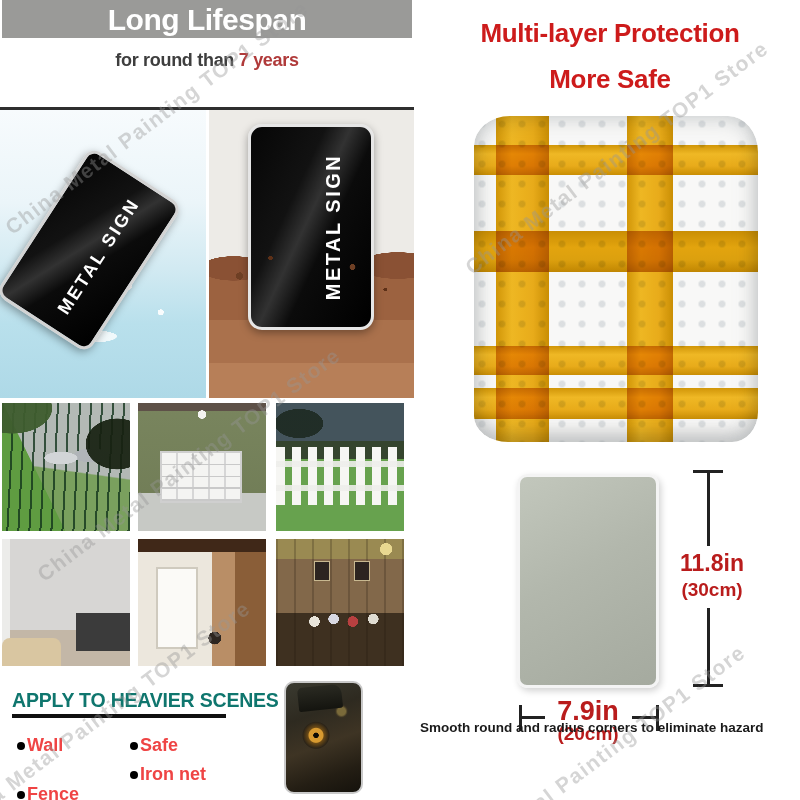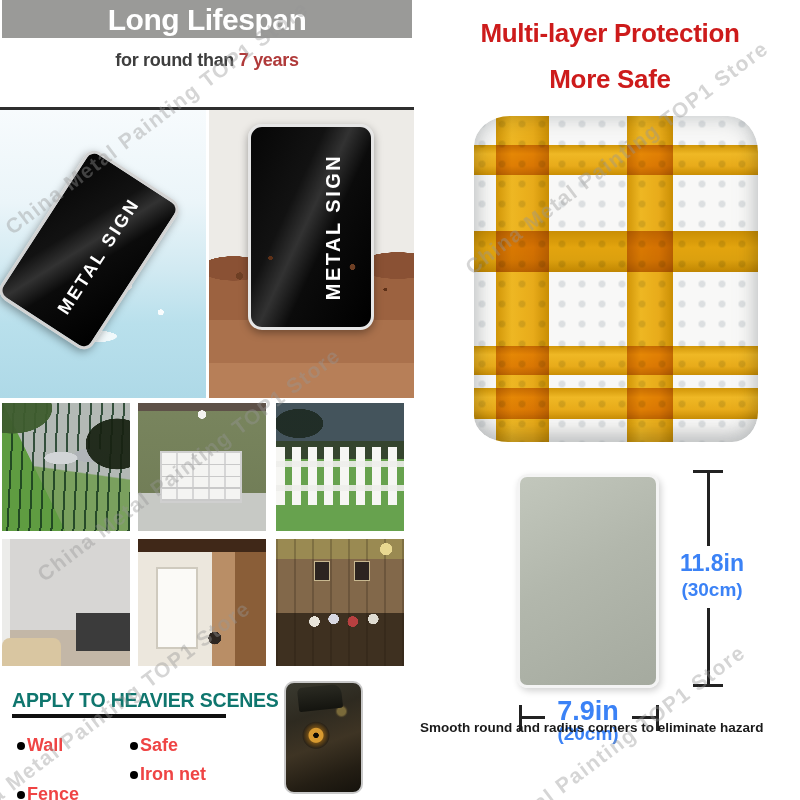--- a/index.html
+++ b/index.html
@@ -137,21 +137,21 @@
   .tape-v{top:0;height:100%;background:linear-gradient(90deg,#d79a07,#f5bc24 30%,var(--tape-yellow,#efb01a) 70%,#cf9204);}
   .tv1{left:22px;width:53px;} .tv2{left:153px;width:46px;}
   .tape-h{left:0;width:100%;background:linear-gradient(180deg,#d79a07,#f6bd26 30%,var(--tape-yellow,#eeb018) 70%,#cf9204);}
   .th1{top:29px;height:30px;} .th2{top:115px;height:41px;background:linear-gradient(180deg,#cf9204,#eaa90e 40%,#e3a50e 70%,#c68a02);}
   .th3{top:230px;height:29px;} .th4{top:272px;height:31px;}
 
   .mockup{position:absolute;left:517px;top:474px;width:142px;height:214px;border-radius:10px;
       border:3px solid #f4f4f4;background:linear-gradient(150deg,#c2c7bc 0%,var(--mockup-gray,#b2b7ac) 45%,#a5aa9f 100%);
       box-shadow:2px 3px 7px rgba(0,0,0,0.18);}
   .dline{position:absolute;background:#222;}
-  .dim-label{position:absolute;text-align:center;font-weight:bold;color:#3b82f6;white-space:nowrap;}
+  .dim-label{position:absolute;text-align:center;font-weight:bold;color:#b91c1c;white-space:nowrap;}
   .h-in{left:662px;top:550px;width:100px;font-size:23px;}
   .h-cm{left:662px;top:579px;width:100px;font-size:19px;}
   .w-in{left:545px;top:696px;width:86px;font-size:27px;}
   .w-cm{left:545px;top:723px;width:86px;font-size:19px;}
   .note{position:absolute;left:420px;top:720px;width:380px;font-weight:bold;
         font-size:13.5px;color:#1a1a1a;white-space:nowrap;}
 </style>
 </head>
 <body>
 

